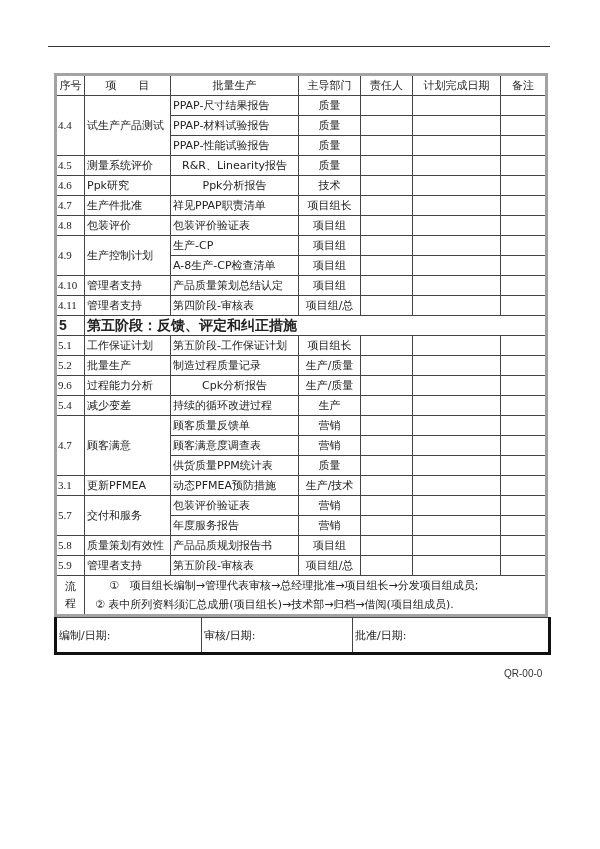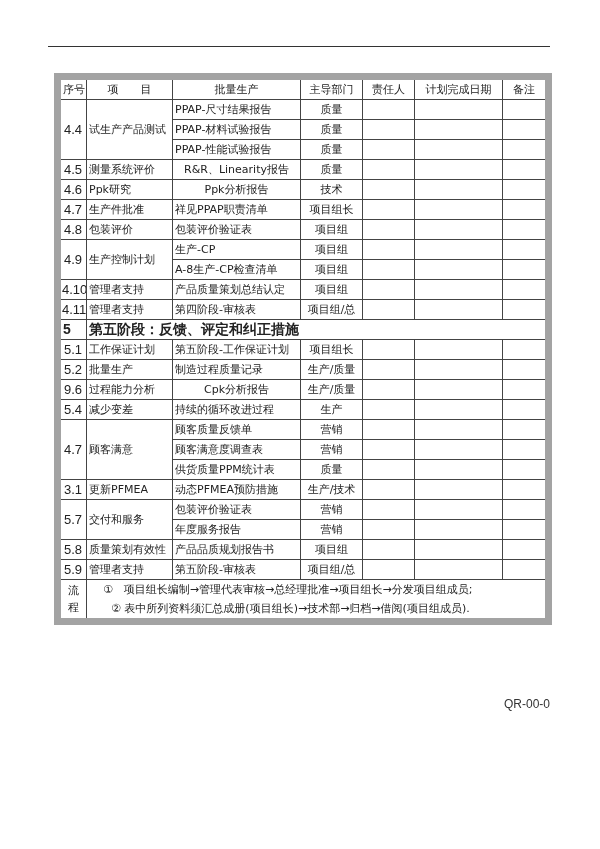--- a/index.html
+++ b/index.html
@@ -1,32 +1,32 @@
 <!DOCTYPE html>
 <html><head>
 <meta charset="utf-8">
 <style>
   html, body { margin:0; padding:0; background:#ffffff; }
   body { width:600px; height:849px; position:relative; overflow:hidden;
          font-family:"DejaVu Sans", "Liberation Sans", sans-serif; color:#222; }
   .topline { position:absolute; left:48px; top:46px; width:502px; height:1px; background:#333; }
   .sheet { position:absolute; left:54px; top:73px; width:494px; }
   table.form { border-collapse:collapse; width:494px; table-layout:fixed;
-               border:7px solid #a3a3a3; font-size:11px; }
+               border:3px solid #a3a3a3; font-size:11px; }
   table.form td { border:1px solid #444; height:19px; padding:0 2px; white-space:nowrap; overflow:hidden; line-height:19px; }
   .c { text-align:center; }
   .l { text-align:left; }
-  .num { font-family:Liberation Sans, sans-serif; font-size:13px; padding-left:1px !important;text-align:center; }
+  .num { font-family:Liberation Serif, serif; font-size:11px; padding-left:1px !important; }
   .sect td { font-size:14px; font-weight:bold; height:21px; border-left:none; border-right:none; }
   .sect td.sn { font-family:"Liberation Sans", sans-serif; }
   .flow td { height:17px; line-height:17px; font-size:11px; }
   .flowlabel { text-align:center; line-height:17px !important; }
   table.sign { border-collapse:collapse; width:494px; table-layout:fixed; border:3px solid #111; border-top:none; font-size:11px; }
   table.sign td { border:1px solid #444; height:34px; padding:0 2px; }
-  .code { position:absolute; left:504px; top:697px; font-family:"Liberation Sans", sans-serif; font-size:12px; color:#333; }
+  .code { position:absolute; left:504px; top:668px; font-family:"Liberation Sans", sans-serif; font-size:10px; color:#333; }
 </style>
 </head>
 <body>
 
 <div class="topline"></div>
 
 <div class="sheet">
   <table class="form">
     <colgroup>
       <col style="width:29px">
@@ -241,22 +241,36 @@
           <td class="l num" rowspan="1">5.9</td>
           <td class="l" rowspan="1">管理者支持</td>
           <td class="l">第五阶段-审核表</td>
           <td class="c">项目组/总</td>
           <td></td>
           <td></td>
           <td></td>
         </tr>
         <tr class="flow">
           <td class="flowlabel" rowspan="2"><span>流</span><br><span>程</span></td>
-          <td class="l" colspan="6" style="border-bottom: none; padding-left: 16px;">①　项目组长编制→管理代表审核→总经理批准→项目组长→分发项目组成员;</td>
+          <td class="l" colspan="6" style="border-bottom: none; padding-left: 24px;">①　项目组长编制→管理代表审核→总经理批准→项目组长→分发项目组成员;</td>
         </tr>
         <tr class="flow">
-          <td class="l" colspan="6" style="border-top: none; padding-left: 24px;">② 表中所列资料须汇总成册(项目组长)→技术部→归档→借阅(项目组成员).</td>
+          <td class="l" colspan="6" style="border-top: none; padding-left: 10px;">② 表中所列资料须汇总成册(项目组长)→技术部→归档→借阅(项目组成员).</td>
         </tr>
       </tbody>
   </table>
+  <table class="sign">
+    <colgroup>
+        <col style="width:146px">
+        <col style="width:151px">
+        <col style="width:197px">
+      </colgroup>
+    <tbody>
+        <tr>
+      <td>编制/日期:</td>
+      <td>审核/日期:</td>
+      <td>批准/日期:</td>
+    </tr>
+  </tbody>
+    </table>
 </div>
 
 <div class="code">QR-00-0</div>
 
 </body></html>

